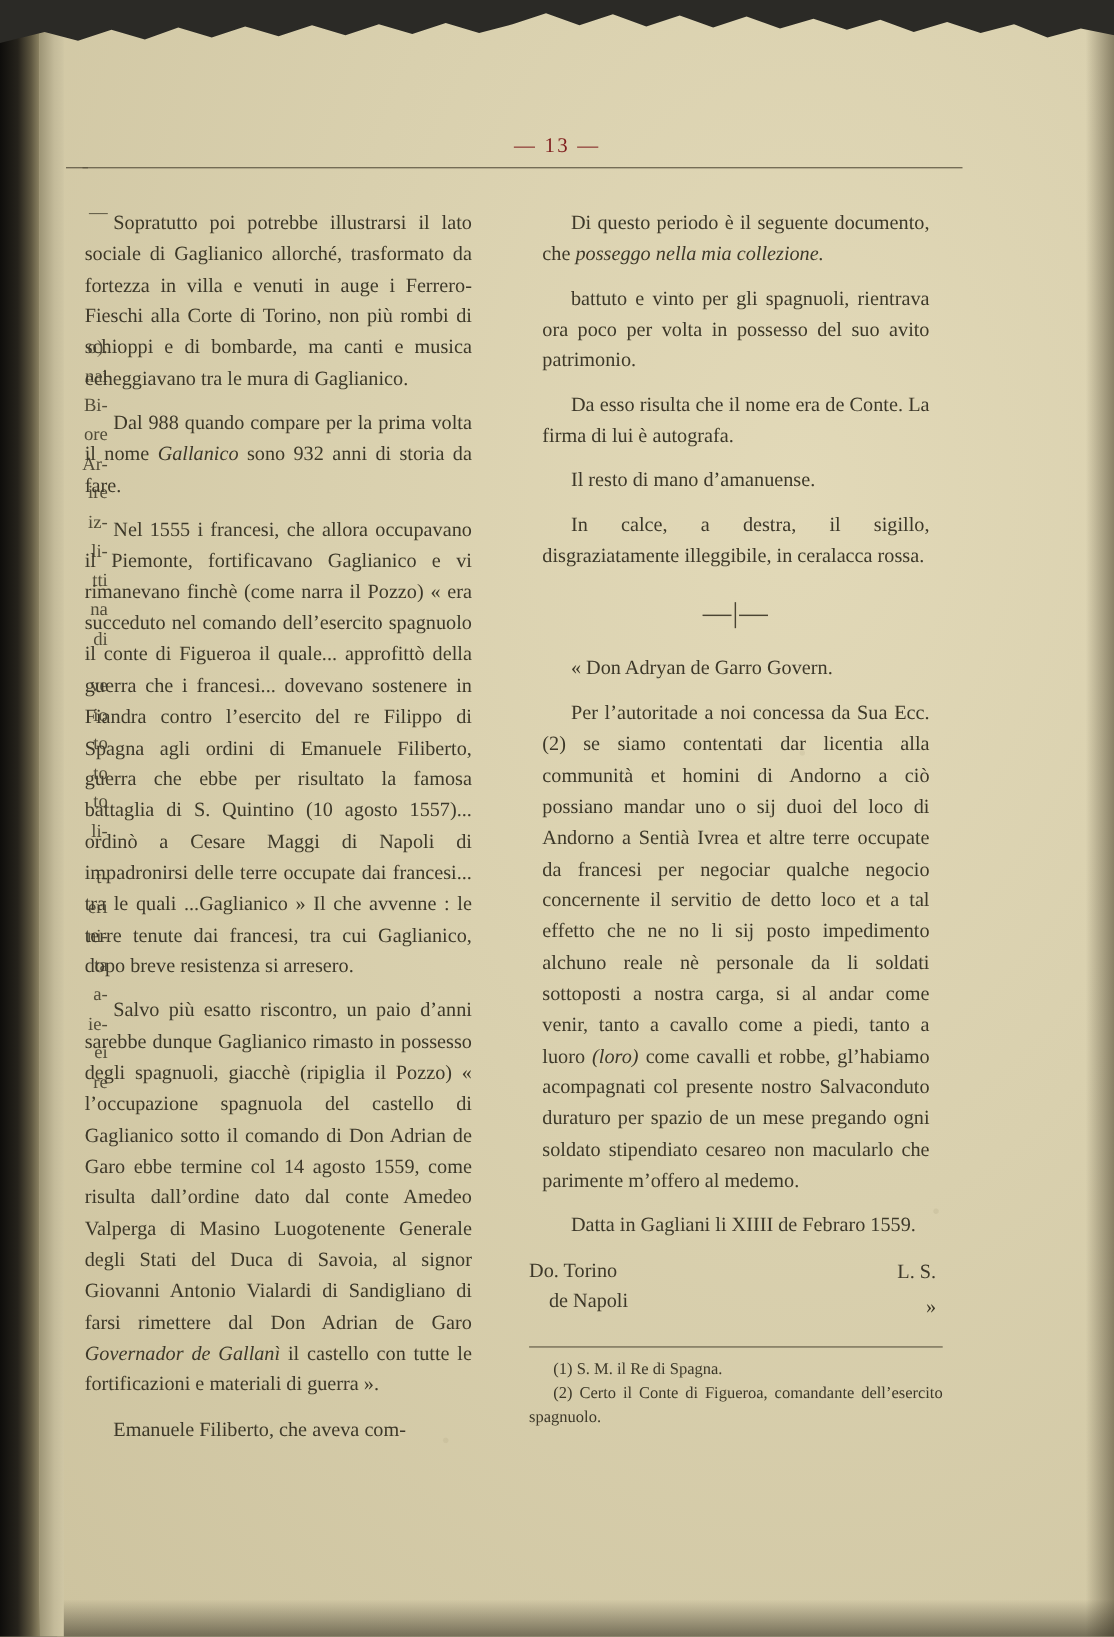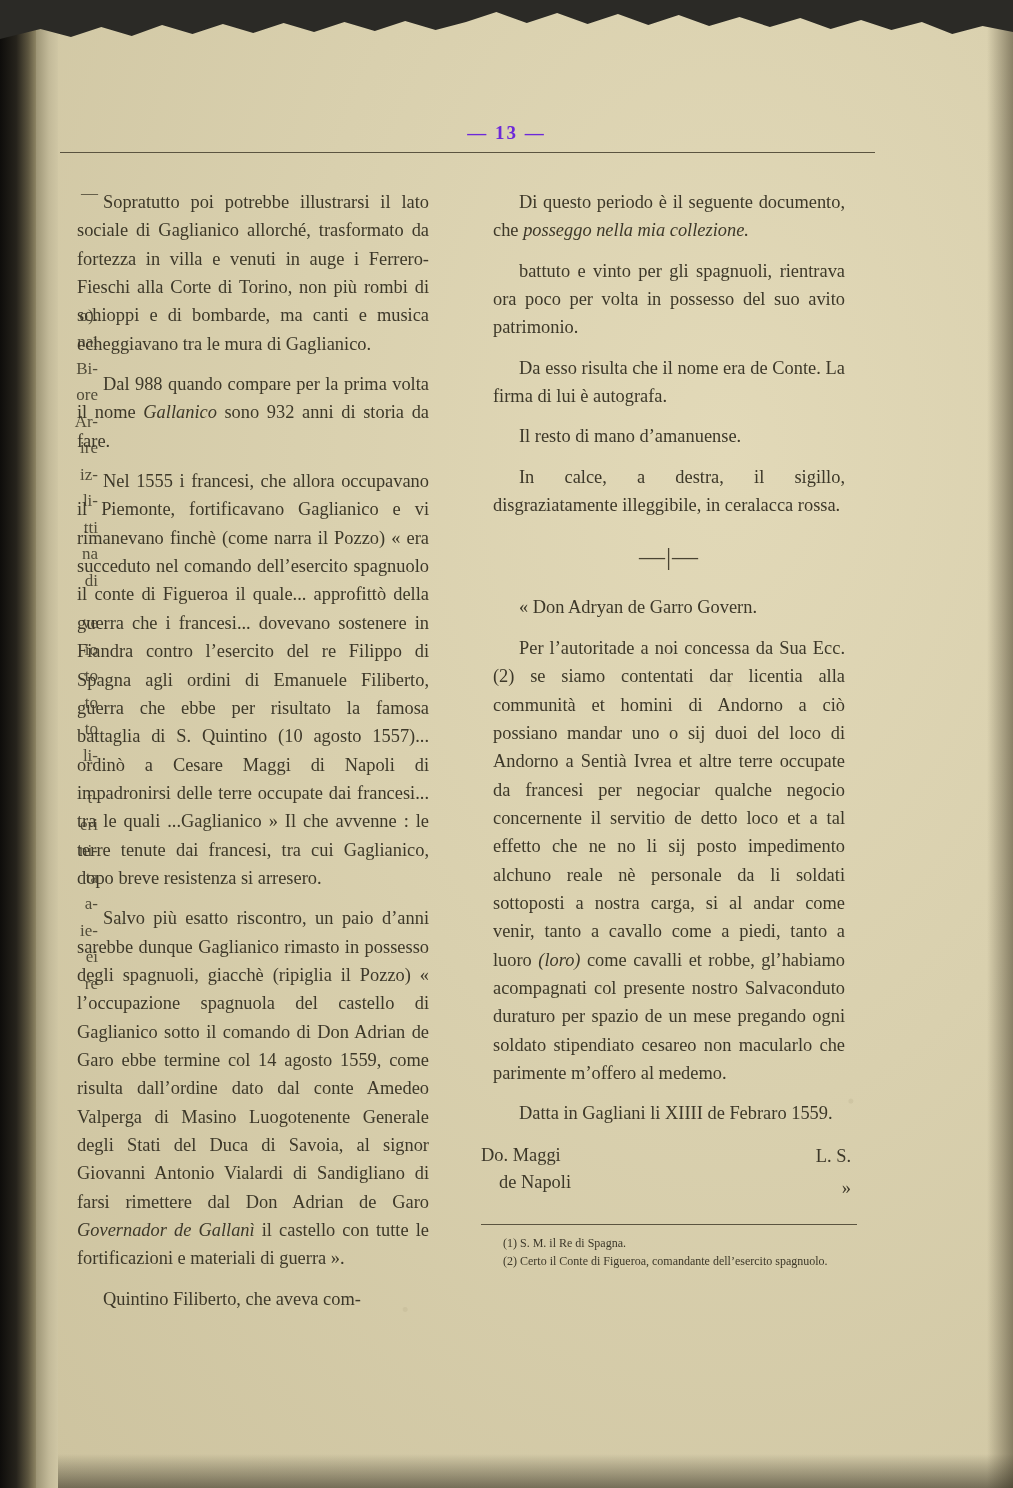--- a/index.html
+++ b/index.html
@@ -71,23 +71,22 @@
   }
 
   
   .folio {
     position: absolute;
     left: 0; right: 0;
     top: 122px;
     text-align: center;
     font-size: 19px;
     letter-spacing: 2px;
-    color: #6d28d9;
-    z-index: 2;
-    font-weight: bold;
+    color: #7f1d1d;
+    z-index: 2;
   }
   .rule {
     position: absolute;
     left: 75px;
     right: 138px;
     top: 152px;
     border-top: 1.5px solid #5b5440;
     z-index: 2;
   }
 
@@ -136,21 +135,21 @@
   .sign-left .l2 { padding-left: 18px; }
   .sign-right { padding-right: 6px; }
   .sign-right .ls { display: block; }
   .sign-right .qm { display: block; text-align: right; margin-top: 4px; }
 
   .foot-rule {
     border-top: 1.4px solid #5b5440;
     margin: 22px 0 10px 0;
   }
   .footnotes {
-    font-size: 12px;
+    font-size: 15px;
     line-height: 1.45;
     text-align: justify;
   }
   .footnotes p { margin: 0; text-indent: 22px; }
 
   
   .bleed {
     position: absolute;
     left: 58px;
     top: 180px;
@@ -239,40 +238,40 @@
     <div>re</div>
   </div>
 
   <div class="cols">
 
     <div class="col">
       <p>Sopratutto poi potrebbe illustrarsi il lato sociale di Gaglianico allorché, trasformato da fortezza in villa e venuti in auge i Ferrero-Fieschi alla Corte di Torino, non più rombi di schioppi e di bombarde, ma canti e musica echeggiavano tra le mura di Gaglianico.</p>
       <p>Dal 988 quando compare per la prima volta il nome <span class="it">Gallanico</span> sono 932 anni di storia da fare.</p>
       <p>Nel 1555 i francesi, che allora occupavano il Piemonte, fortificavano Gaglianico e vi rimanevano finchè (come narra il Pozzo) « era succeduto nel comando dell’esercito spagnuolo il conte di Figueroa il quale... approfittò della guerra che i francesi... dovevano sostenere in Fiandra contro l’esercito del re Filippo di Spagna agli ordini di Emanuele Filiberto, guerra che ebbe per risultato la famosa battaglia di S. Quintino (10 agosto 1557)... ordinò a Cesare Maggi di Napoli di impadronirsi delle terre occupate dai francesi... tra le quali ...Gaglianico » Il che avvenne : le terre tenute dai francesi, tra cui Gaglianico, dopo breve resistenza si arresero.</p>
       <p>Salvo più esatto riscontro, un paio d’anni sarebbe dunque Gaglianico rimasto in possesso degli spagnuoli, giacchè (ripiglia il Pozzo) « l’occupazione spagnuola del castello di Gaglianico sotto il comando di Don Adrian de Garo ebbe termine col 14 agosto 1559, come risulta dall’ordine dato dal conte Amedeo Valperga di Masino Luogotenente Generale degli Stati del Duca di Savoia, al signor Giovanni Antonio Vialardi di Sandigliano di farsi rimettere dal Don Adrian de Garo <span class="it">Governador</span> <span class="it">de Gallanì</span> il castello con tutte le fortificazioni e materiali di guerra ».</p>
-      <p>Quintino Filiberto, che aveva com-</p>
+      <p>Emanuele Filiberto, che aveva com-</p>
     </div>
 
     <div class="col">
       <p>Di questo periodo è il seguente documento, che <span class="it">posseggo nella mia collezione.</span></p>
       <p>battuto e vinto per gli spagnuoli, rientrava ora poco per volta in possesso del suo avito patrimonio.</p>
       <p>Da esso risulta che il nome era de Conte. La firma di lui è autografa.</p>
       <p>Il resto di mano d’amanuense.</p>
       <p>In calce, a destra, il sigillo, disgraziatamente illeggibile, in ceralacca rossa.</p>
 
       <div class="ornament">—|—</div>
 
       <p class="doc-head">« Don Adryan de Garro Govern.</p>
 
       <p>Per l’autoritade a noi concessa da Sua Ecc. (2) se siamo contentati dar licentia alla communità et homini di Andorno a ciò possiano mandar uno o sij duoi del loco di Andorno a Sentià Ivrea et altre terre occupate da francesi per negociar qualche negocio concernente il servitio de detto loco et a tal effetto che ne no li sij posto impedimento alchuno reale nè personale da li soldati sottoposti a nostra carga, si al andar come venir, tanto a cavallo come a piedi, tanto a luoro <span class="it">(loro)</span> come cavalli et robbe, gl’habiamo acompagnati col presente nostro Salvaconduto duraturo per spazio de un mese pregando ogni soldato stipendiato cesareo non macularlo che parimente m’offero al medemo.</p>
       <p>Datta in Gagliani li XIIII de Febraro 1559.</p>
 
       <div class="sign-row">
         <div class="sign-left">
-          <div class="l1">Do. Maggi</div>
+          <div class="l1">Do. Torino</div>
           <div class="l2">de Napoli</div>
         </div>
         <div class="sign-right">
           <span class="ls">L. S.</span>
           <span class="qm">»</span>
         </div>
       </div>
 
       <div class="foot-rule"></div>
       <div class="footnotes">

